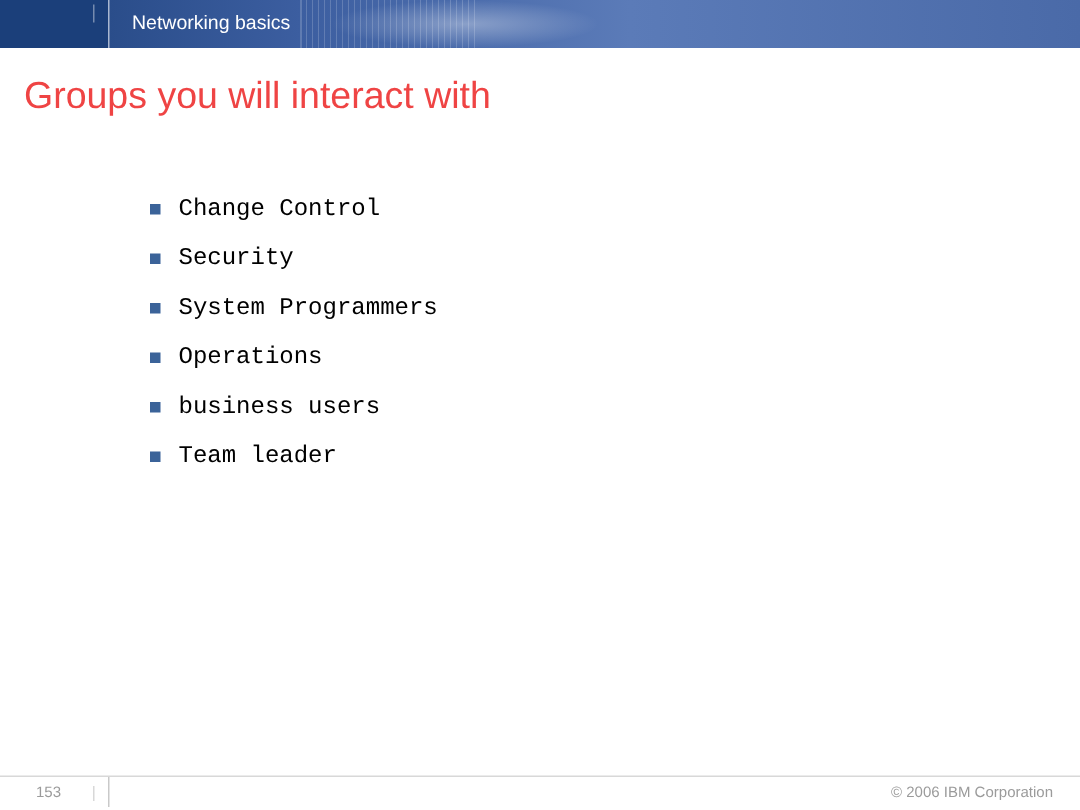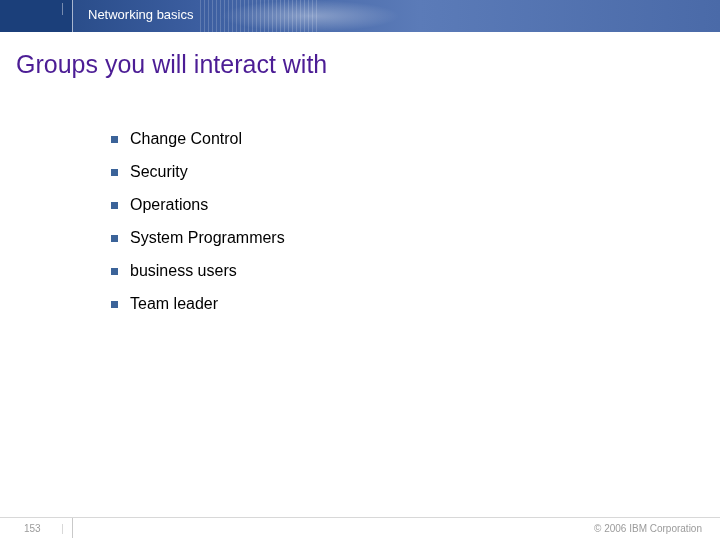--- a/index.html
+++ b/index.html
@@ -73,28 +73,29 @@
     left: 62px;
     height: 12px;
     top: 3px;
     background: rgba(255,255,255,0.4);
   }
   .slide-title {
     position: absolute;
     top: 50px;
     left: 16px;
     font-size: 25px;
-    color: #4c1d95;
+    color: #ef4444;
     font-weight: 400;
   }
   .content {
     position: absolute;
     top: 130px;
-    left: 111px;
+    left: 100px;
     right: 60px;
+    font-family: Liberation Mono, monospace;
   }
   .bullet-row {
     display: flex;
     align-items: flex-start;
     margin-bottom: 15px;
   }
   .bullet {
     width: 7px;
     height: 7px;
     background: #3b6399;
@@ -173,25 +174,25 @@
     <div class="bullet-row">
       <div class="bullet"></div>
       <div class="bullet-text">Change Control</div>
     </div>
     <div class="bullet-row">
       <div class="bullet"></div>
       <div class="bullet-text">Security</div>
     </div>
     <div class="bullet-row">
       <div class="bullet"></div>
+      <div class="bullet-text">System Programmers</div>
+    </div>
+    <div class="bullet-row">
+      <div class="bullet"></div>
       <div class="bullet-text">Operations</div>
-    </div>
-    <div class="bullet-row">
-      <div class="bullet"></div>
-      <div class="bullet-text">System Programmers</div>
     </div>
     <div class="bullet-row">
       <div class="bullet"></div>
       <div class="bullet-text">business users</div>
     </div>
     <div class="bullet-row">
       <div class="bullet"></div>
       <div class="bullet-text">Team leader</div>
     </div>
   </div>

